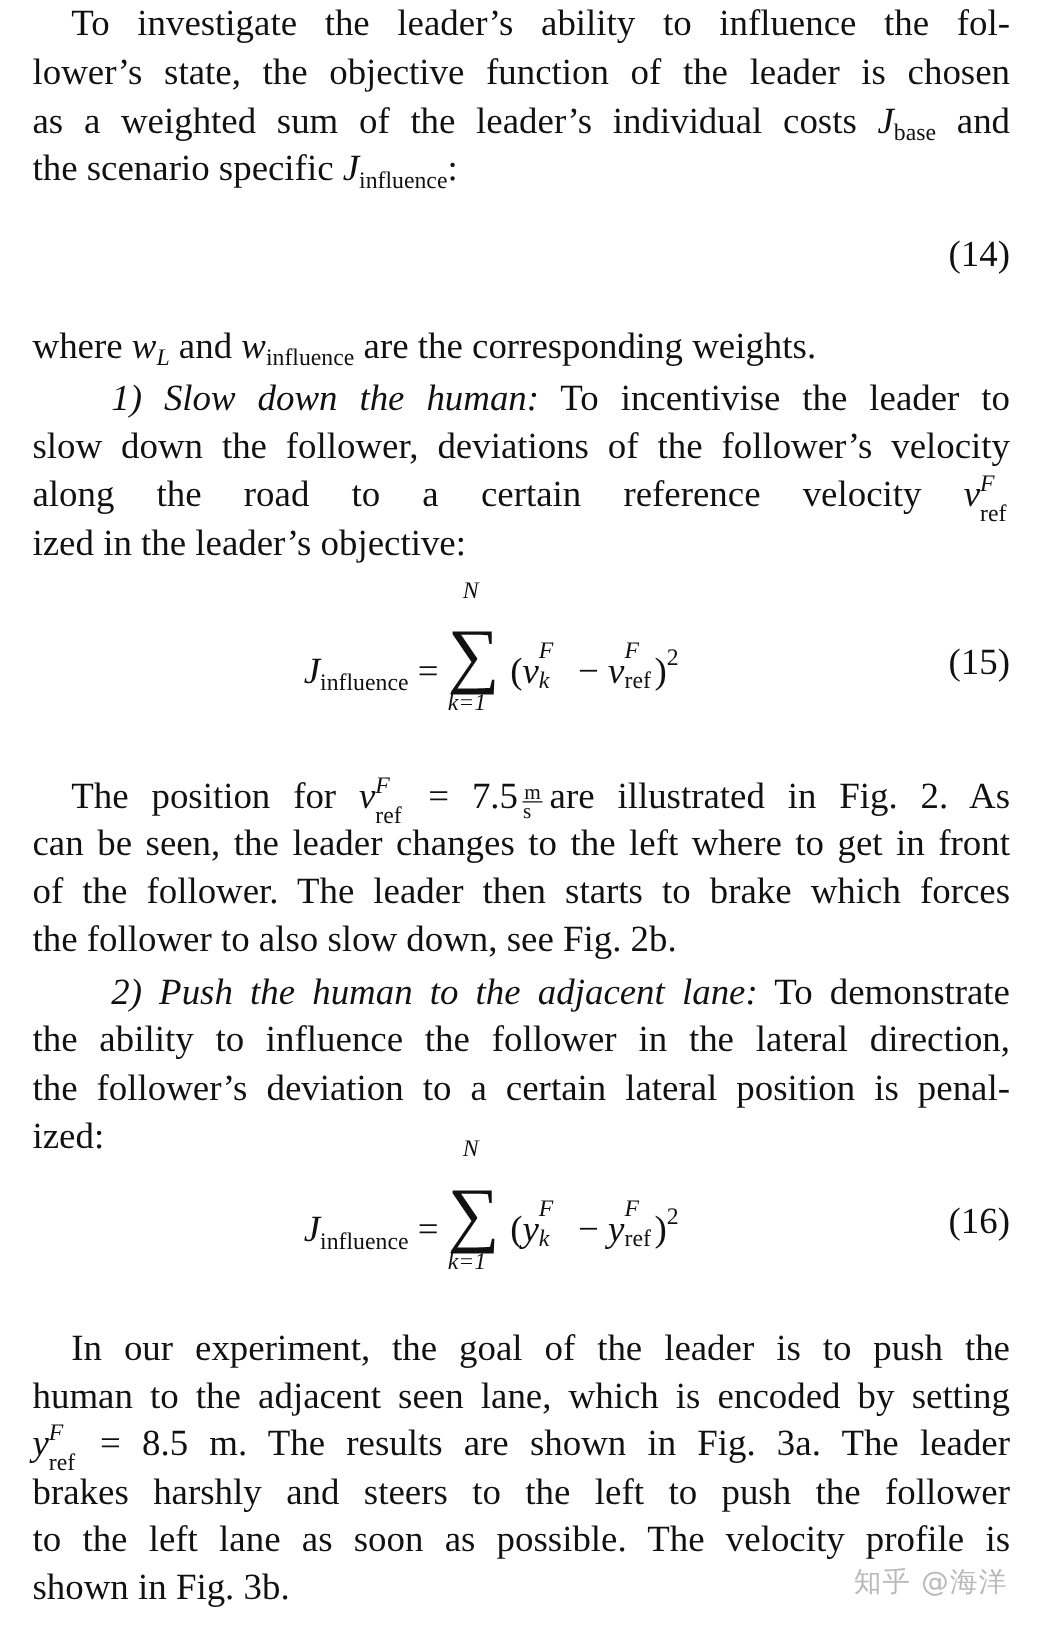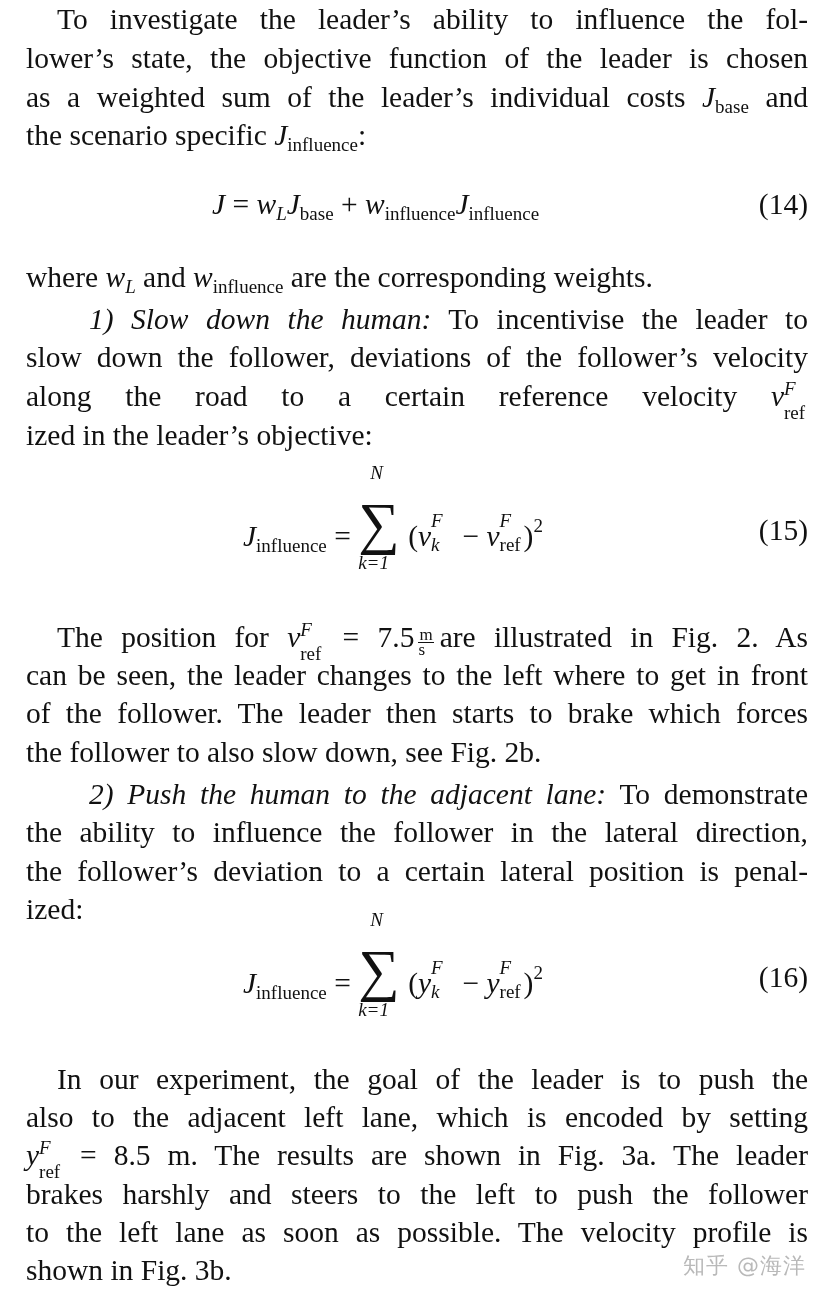--- a/index.html
+++ b/index.html
@@ -45,23 +45,20 @@
 <body>
 
 <div class="page">
 
   <div class="line just indent" style="top:0px;"><span>To investigate the leader’s ability to influence the fol-</span></div>
   <div class="line just" style="top:39px;"><span>lower’s state, the objective function of the leader is chosen</span></div>
   <div class="line just" style="top:78px;"><span>as a weighted sum of the leader’s individual costs </span> <span class="m">J</span><span class="sub">base</span> <span> and</span></div>
   <div class="line" style="top:116px;"><span>the scenario specific </span><span class="m">J</span><span class="sub">influence</span><span>:</span></div>
 
   <div class="eq" style="top:188px; height:40px;">
-    <div class="eq-body" style="left:186px;">
-      <span class="m">J</span><span> = </span><span class="m">w</span><span class="subi">L</span><span class="m">J</span><span class="sub">base</span><span> + </span><span class="m">w</span><span class="sub">influence</span><span class="m">J</span><span class="sub">influence</span>
-    </div>
     <div class="eq-num">(14)</div>
   </div>
 
   <div class="line" style="top:258px;"><span>where </span><span class="m">w</span><span class="subi">L</span><span> and </span><span class="m">w</span><span class="sub">influence</span><span> are the corresponding weights.</span></div>
 
   <div class="line just indent" style="top:300px;"><span class="it">1) Slow down the human:</span><span> To incentivise the leader to</span></div>
   <div class="line just" style="top:338px;"><span>slow down the follower, deviations of the follower’s velocity</span></div>
   <div class="line just" style="top:377px;"><span>along the road to a certain reference velocity </span><span class="m">v</span><span class="supsub"><span class="s1">F</span><span class="s2">ref</span></span></div>
   <div class="line" style="top:416px;"><span>ized in the leader’s objective:</span></div>
 
@@ -83,20 +80,20 @@
   <div class="line" style="top:890px;"><span>ized:</span></div>
 
   <div class="eq" style="top:961px; height:40px;">
     <div class="eq-body" style="left:217px;">
       <span class="m">J</span><span class="sub">influence</span><span> = </span><span class="sum-wrap"><span class="sum-top">N</span><span class="sum-sym">∑</span><span class="sum-bot m">k=1</span></span><span>(</span><span class="m">y</span><span class="supsub"><span class="s1">F</span><span class="s2" style="font-style:italic">k</span></span><span> − </span><span class="m">y</span><span class="supsub"><span class="s1">F</span><span class="s2">ref</span></span><span>)</span><span class="supn">2</span>
     </div>
     <div class="eq-num">(16)</div>
   </div>
 
   <div class="line just indent" style="top:1060px;"><span>In our experiment, the goal of the leader is to push the</span></div>
-  <div class="line just" style="top:1098px;"><span>also to the adjacent left lane, which is encoded by setting</span></div>
+  <div class="line just" style="top:1098px;"><span>human to the adjacent seen lane, which is encoded by setting</span></div>
   <div class="line just" style="top:1136px;"><span class="m">y</span><span class="supsub"><span class="s1">F</span><span class="s2">ref</span></span><span> = 8.5 m. The results are shown in Fig. 3a. The leader</span></div>
   <div class="line just" style="top:1175px;"><span>brakes harshly and steers to the left to push the follower</span></div>
   <div class="line just" style="top:1213px;"><span>to the left lane as soon as possible. The velocity profile is</span></div>
   <div class="line" style="top:1251px;"><span>shown in Fig. 3b.</span></div>
 </div>
 
 <div class="watermark">知乎 @海洋</div>
 
 </body></html>

